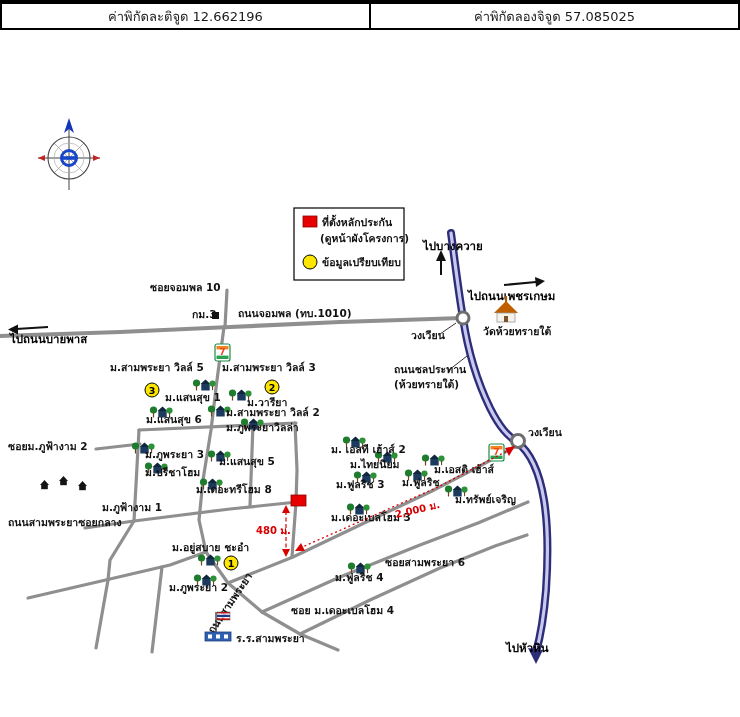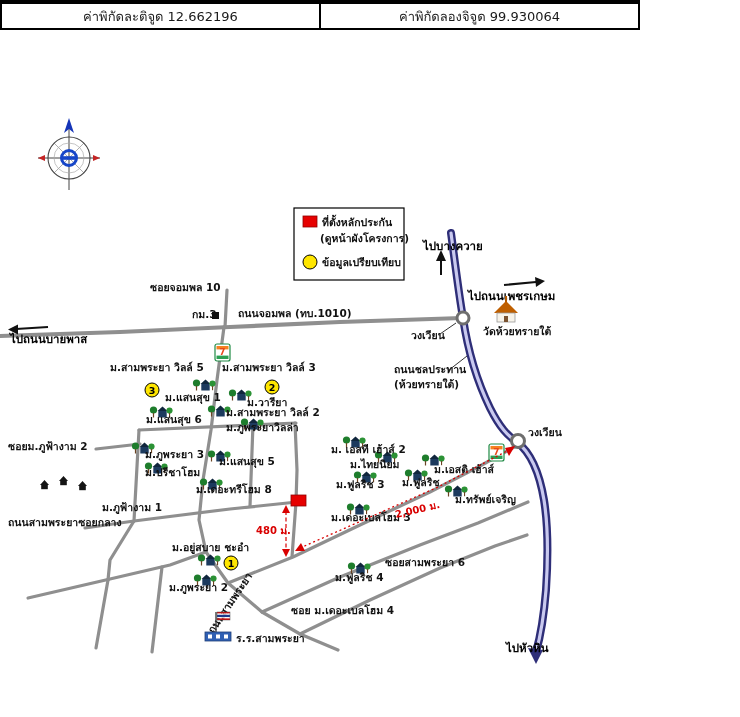--- a/index.html
+++ b/index.html
@@ -1,20 +1,20 @@
 <!DOCTYPE html>
 <html><head>
 <meta charset="utf-8">
 <style>
   html,body{margin:0;padding:0;background:#fff;}
   body{width:740px;height:717px;position:relative;overflow:hidden;
        font-family:"DejaVu Sans","Liberation Sans",sans-serif;}
   .page{position:absolute;inset:0;background:#fff;}
   
-  .coord-bar{position:absolute;top:0;left:0;width:640px;height:30px;
+  .coord-bar{position:absolute;top:0;left:0;width:740px;height:30px;
     box-sizing:border-box;border:2px solid #000;border-top-width:4px;
     display:flex;background:#fff;z-index:5;}
   .coord-cell{flex:1;display:flex;align-items:center;justify-content:center;
     font-size:13px;color:#1a1a1a;}
   .coord-cell:first-child{border-right:2px solid #000;}
   
   text{font-family:"DejaVu Sans","Liberation Sans",sans-serif;}
   .t{font-size:10.5px;font-weight:700;fill:#111;}
   .dir{font-size:11.5px;font-weight:700;fill:#000;}
   .red{fill:#d90000;font-size:10px;font-weight:700;}
@@ -27,21 +27,21 @@
   .ptr{stroke:#333;stroke-width:1;fill:none;}
   .arrow{stroke:#111;stroke-width:2;fill:none;}
 </style>
 </head>
 <body>
 
 <div class="page">
 
   <div class="coord-bar">
     <div class="coord-cell">ค่าพิกัดละติจูด 12.662196</div>
-    <div class="coord-cell">ค่าพิกัดลองจิจูด 99.930064</div>
+    <div class="coord-cell">ค่าพิกัดลองจิจูด 57.085025</div>
   </div>
 
   <svg width="740" height="717" viewBox="0 0 740 717">
     <defs>
       <g id="vil">
         <circle cx="3.5" cy="5" r="3.6" fill="#1e7d2c"></circle>
         <rect x="2.9" y="8" width="1.2" height="4.5" fill="#6b4423"></rect>
         <polygon points="7.5,6 12.5,1.5 17.5,6" fill="#10263d"></polygon>
         <rect x="8.3" y="6" width="8.4" height="6.5" fill="#1c3a5e"></rect>
         <circle cx="19.5" cy="5.5" r="3.1" fill="#2b9235"></circle>

